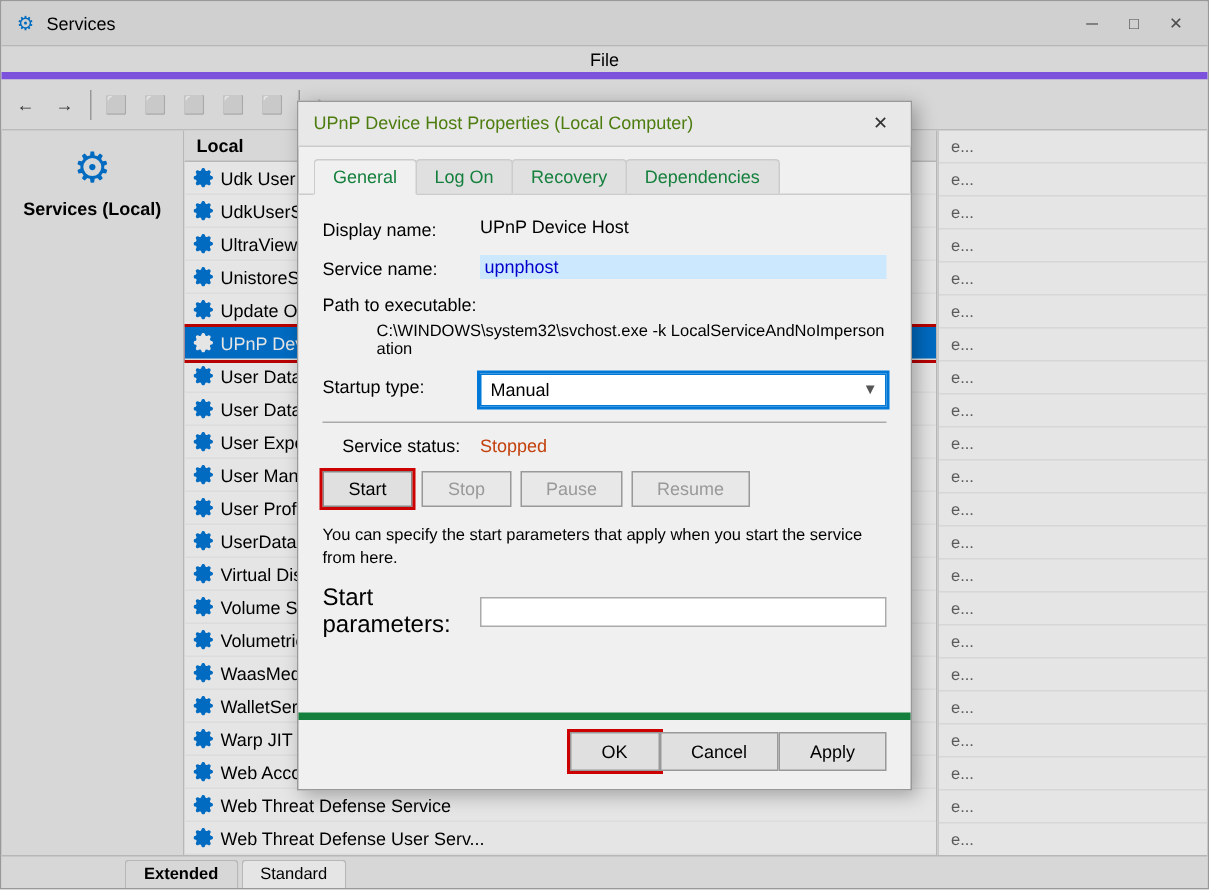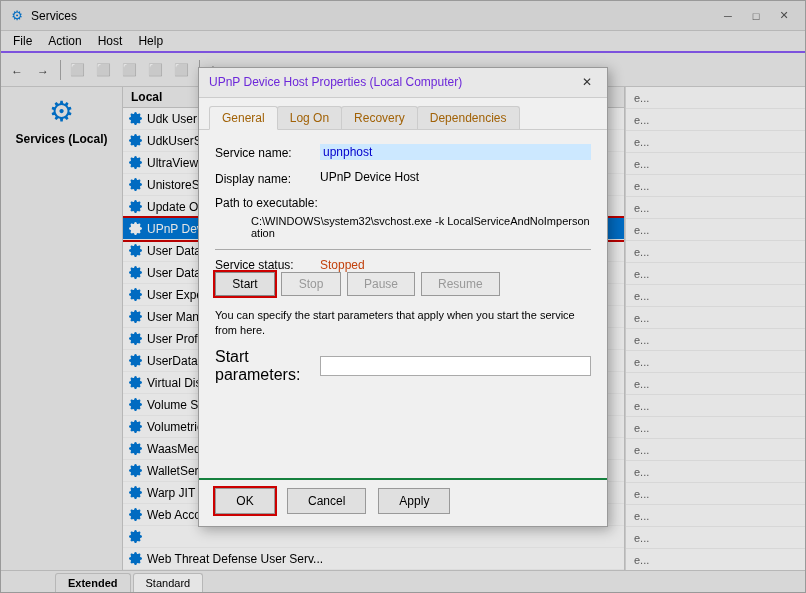--- a/index.html
+++ b/index.html
@@ -66,21 +66,22 @@
       color: #555;
     }
 
     
     .menu-bar {
       background: #f0f0f0;
       height: 22px;
       display: flex;
       align-items: center;
       padding: 0 4px;
-      border-bottom: 2px solid #8b5cf6;
+      border-bottom: 5px solid #8b5cf6;
+      flex-direction: column;
     }
     .menu-item {
       padding: 2px 8px;
       cursor: pointer;
       font-size: 12px;
       color: #000;
     }
 
     
     .toolbar {
@@ -213,21 +214,21 @@
       min-height: 22px;
       display: flex;
       align-items: center;
     }
 
     
     .bottom-tabs {
       height: 22px;
       display: flex;
       align-items: flex-end;
-      padding-left: 54px;
+      padding-left: 82px;
       border-top: 1px solid #ccc;
       background: #f0f0f0;
     }
     .tab {
       padding: 3px 12px;
       border: 1px solid #ccc;
       border-bottom: none;
       background: white;
       font-size: 11px;
       cursor: pointer;
@@ -260,21 +261,21 @@
       height: 30px;
       display: flex;
       align-items: center;
       padding: 0 10px;
       border-bottom: 1px solid #ccc;
     }
     .dialog-title-text {
       flex: 1;
       font-size: 12px;
       font-weight: normal;
-      color: #6d28d9;
+      color: #4d7c0f;
     }
     .dialog-close-btn {
       width: 20px;
       height: 18px;
       background: transparent;
       border: 1px solid transparent;
       cursor: pointer;
       font-size: 12px;
       display: flex;
       align-items: center;
@@ -290,21 +291,21 @@
     }
     .dialog-tab {
       padding: 4px 12px;
       border: 1px solid #ccc;
       border-bottom: none;
       background: #e0e0e0;
       font-size: 12px;
       cursor: pointer;
       border-radius: 3px 3px 0 0;
       margin-right: -1px;
-      color: #a16207;
+      color: #15803d;
     }
     .dialog-tab.active {
       background: #f0f0f0;
       border-bottom: 1px solid #f0f0f0;
       position: relative;
       z-index: 2;
     }
 
     
     .dialog-content {
@@ -378,21 +379,22 @@
       pointer-events: none;
     }
     .separator-line {
       border: none;
       border-top: 1px solid #aaa;
       margin: 8px 0;
     }
     .status-row {
       display: flex;
       align-items: center;
-      margin-bottom: 0;
+      margin-bottom: 10px;
+      text-align: center;
     }
     .status-label {
       font-size: 12px;
       color: #000;
       width: 105px;
     }
     .status-value {
       font-size: 12px;
       color: #c2410c;
       font-weight: normal;
@@ -437,23 +439,24 @@
       height: 20px;
       border: 1px solid #aaa;
       background: white;
       padding: 2px 4px;
       font-size: 12px;
     }
 
     
     .dialog-footer {
       display: flex;
-      gap: 12px;
+      justify-content: flex-end;
+      gap: 0;
       padding: 8px 16px 12px;
-      border-top: 2px solid #15803d;
+      border-top: 5px solid #15803d;
     }
     .footer-btn {
       padding: 5px 20px;
       border: 1px solid #999;
       background: #e0e0e0;
       cursor: pointer;
       font-size: 12px;
       color: #000;
       min-width: 60px;
     }
@@ -707,20 +710,21 @@
             <span class="service-name">Web Account Manager</span>
             <span class="service-status"></span>
           </div>
           <div class="service-item">
             <span class="svc-icon" style="color: rgb(0, 120, 215);">
               <svg width="13" height="13" viewBox="0 0 16 16">
                 <path fill="currentColor" d="M8 4.5a3.5 3.5 0 1 0 0 7 3.5 3.5 0 0 0 0-7zM6 8a2 2 0 1 1 4 0 2 2 0 0 1-4 0z"></path>
                 <path fill="currentColor" d="M9.405 1.05c-.413-1.4-2.397-1.4-2.81 0l-.1.34a1.464 1.464 0 0 1-2.105.872l-.31-.17c-1.283-.698-2.686.705-1.987 1.987l.169.311c.446.82.023 1.841-.872 2.105l-.34.1c-1.4.413-1.4 2.397 0 2.81l.34.1a1.464 1.464 0 0 1 .872 2.105l-.17.31c-.698 1.283.705 2.686 1.987 1.987l.311-.169a1.464 1.464 0 0 1 2.105.872l.1.34c.413 1.4 2.397 1.4 2.81 0l.1-.34a1.464 1.464 0 0 1 2.105-.872l.31.17c1.283.698 2.686-.705 1.987-1.987l-.169-.311a1.464 1.464 0 0 1 .872-2.105l.34-.1c1.4-.413 1.4-2.397 0-2.81l-.34-.1a1.464 1.464 0 0 1-.872-2.105l.17-.31c.698-1.283-.705-2.686-1.987-1.987l-.311.169a1.464 1.464 0 0 1-2.105-.872l-.1-.34z"></path>
               </svg>
             </span>
+            <span class="service-name">Web Threat Defense Service</span>
             <span class="service-status"></span>
           </div>
           <div class="service-item">
             <span class="svc-icon" style="color: rgb(0, 120, 215);">
               <svg width="13" height="13" viewBox="0 0 16 16">
                 <path fill="currentColor" d="M8 4.5a3.5 3.5 0 1 0 0 7 3.5 3.5 0 0 0 0-7zM6 8a2 2 0 1 1 4 0 2 2 0 0 1-4 0z"></path>
                 <path fill="currentColor" d="M9.405 1.05c-.413-1.4-2.397-1.4-2.81 0l-.1.34a1.464 1.464 0 0 1-2.105.872l-.31-.17c-1.283-.698-2.686.705-1.987 1.987l.169.311c.446.82.023 1.841-.872 2.105l-.34.1c-1.4.413-1.4 2.397 0 2.81l.34.1a1.464 1.464 0 0 1 .872 2.105l-.17.31c-.698 1.283.705 2.686 1.987 1.987l.311-.169a1.464 1.464 0 0 1 2.105.872l.1.34c.413 1.4 2.397 1.4 2.81 0l.1-.34a1.464 1.464 0 0 1 2.105-.872l.31.17c1.283.698 2.686-.705 1.987-1.987l-.169-.311a1.464 1.464 0 0 1 .872-2.105l.34-.1c1.4-.413 1.4-2.397 0-2.81l-.34-.1a1.464 1.464 0 0 1-.872-2.105l.17-.31c.698-1.283-.705-2.686-1.987-1.987l-.311.169a1.464 1.464 0 0 1-2.105-.872l-.1-.34z"></path>
               </svg>
             </span>
             <span class="service-name">Web Threat Defense User Serv...</span>
@@ -774,35 +778,47 @@
       <div class="dialog-tabs">
         <div class="dialog-tab active">General</div>
         <div class="dialog-tab">Log On</div>
         <div class="dialog-tab">Recovery</div>
         <div class="dialog-tab">Dependencies</div>
       </div>
 
       <div class="dialog-content">
 
         <div class="form-row">
+          <span class="form-label">Display name:</span>
+          <span class="form-value">UPnP Device Host</span>
+        </div>
+
+        <div class="form-row">
           <span class="form-label">Service name:</span>
           <span class="form-value highlight">upnphost</span>
-        </div>
-
-        <div class="form-row">
-          <span class="form-label">Display name:</span>
-          <span class="form-value">UPnP Device Host</span>
         </div>
 
 
         <div style="margin-bottom:10px;">
           <div class="section-label">Path to executable:</div>
           <div class="path-value">C:\WINDOWS\system32\svchost.exe -k LocalServiceAndNoImpersonation</div>
         </div>
 
+        <div class="form-row">
+          <span class="form-label">Startup type:</span>
+          <div class="select-wrapper">
+            <select class="startup-select">
+              <option>Automatic</option>
+              <option>Automatic (Delayed Start)</option>
+              <option selected="">Manual</option>
+              <option>Disabled</option>
+            </select>
+            <span class="select-arrow">▼</span>
+          </div>
+        </div>
 
         <hr class="separator-line">
 
         <div class="status-row">
           <span class="status-label">Service status:</span>
           <span class="status-value">Stopped</span>
         </div>
 
         <div class="action-buttons">
           <button class="action-btn start-btn">Start</button>

